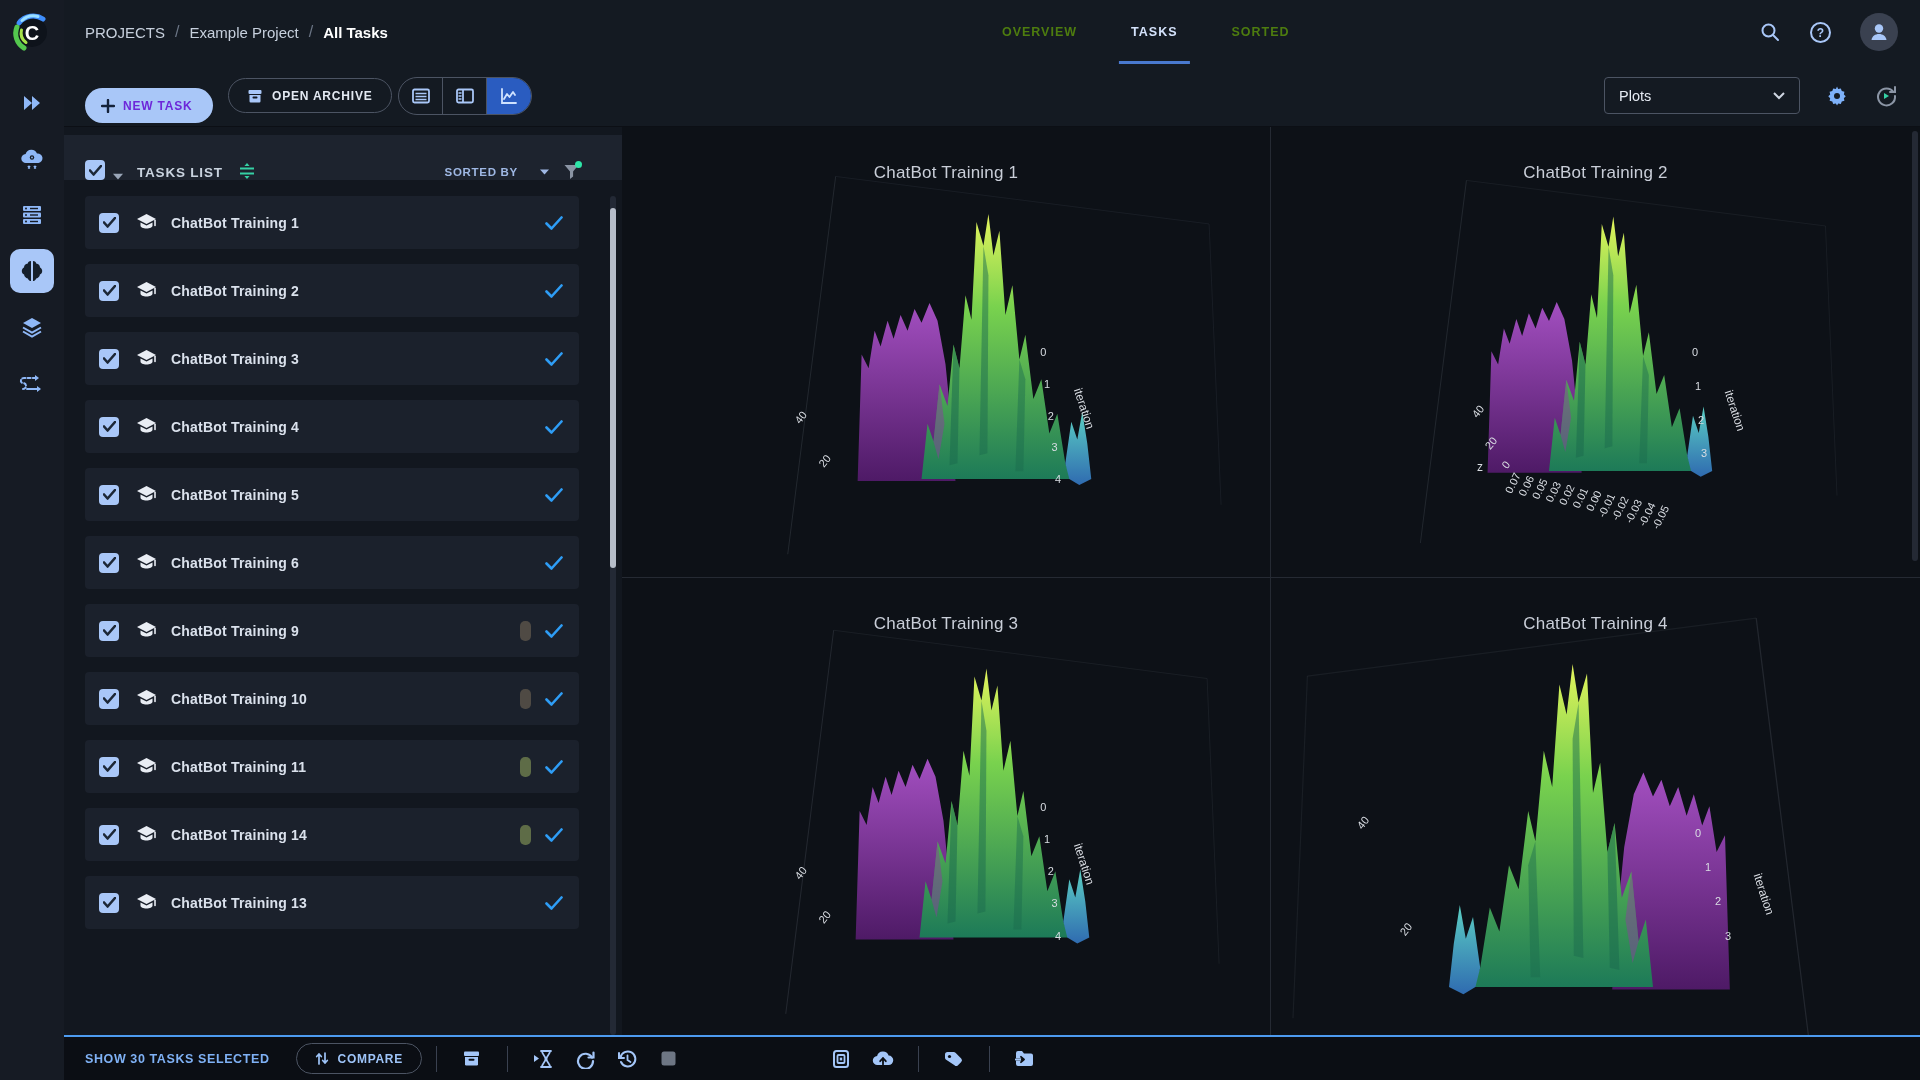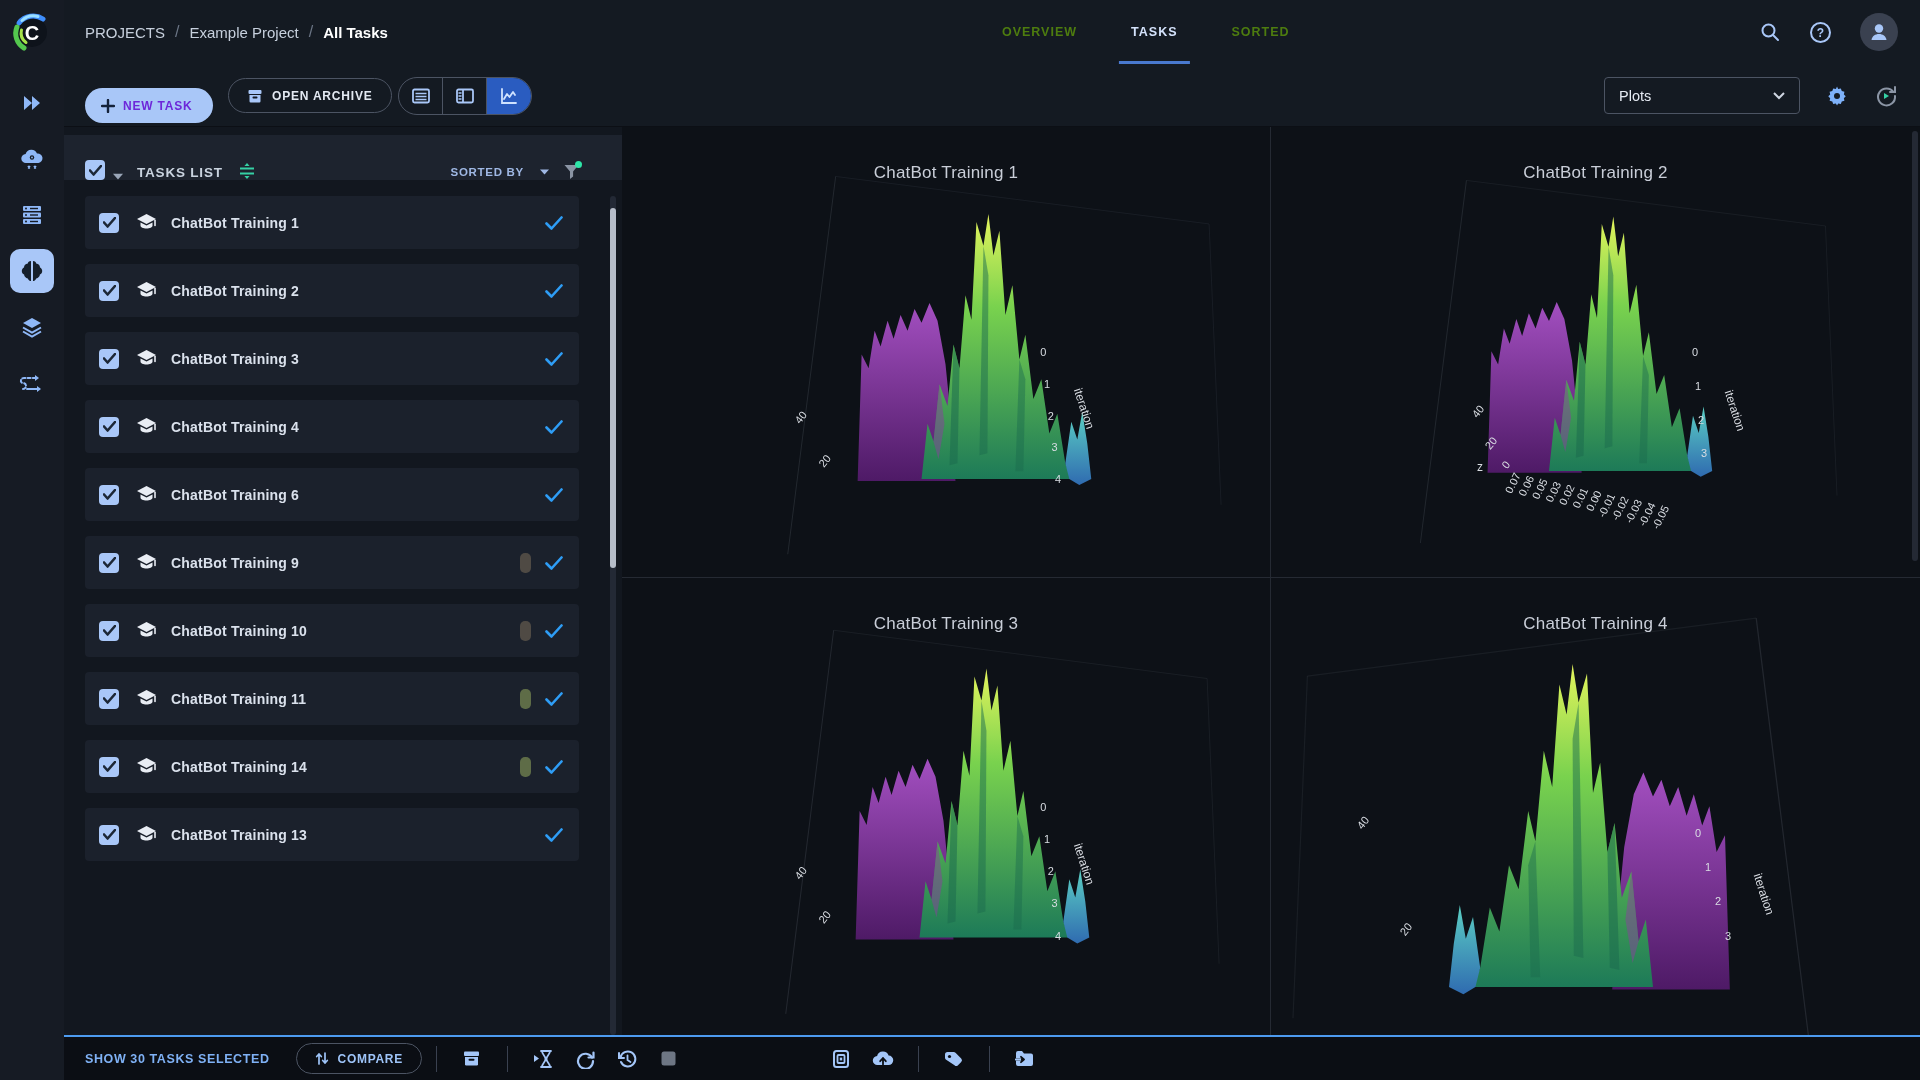--- a/index.html
+++ b/index.html
@@ -31,21 +31,21 @@
   .vt-seg { width:44px; display:flex; align-items:center; justify-content:center; color:#a9c7f8; border-right:1px solid #4c5463; cursor:pointer; }
   .vt-seg:last-child { border-right:none; }
   .vt-seg.active { background:#2a5cc0; }
   .tb-right { position:absolute; right:22px; top:13px; display:flex; align-items:center; gap:26px; }
   .select { width:196px; height:37px; border:1px solid #4c5463; border-radius:4px; display:flex; align-items:center; justify-content:space-between; padding:0 14px 0 14px; font-size:14.5px; color:#e6ebf3; cursor:pointer; }
   
   .tasks-panel { position:absolute; left:64px; top:127px; width:558px; bottom:45px; background:#12171f; overflow:hidden; z-index:10; }
   .list-header { position:absolute; left:0; right:0; top:8px; height:45px; background:#1d232e; display:flex; align-items:flex-end; padding:0 18px 0 21px; }
   .lh-title { font-size:13.5px; font-weight:bold; letter-spacing:.8px; color:#c9d3df; margin-left:14px; }
   .lh-right { margin-left:auto; display:flex; align-items:center; gap:14px; margin-right:24px; }
-  .sorted-by { font-size:11.5px; font-weight:bold; letter-spacing:.7px; color:#9fb8e4; display:flex; align-items:center; gap:16px; cursor:pointer; }
+  .sorted-by { font-size:11.5px; font-weight:bold; letter-spacing:.7px; color:#9fb8e4; display:flex; align-items:center; gap:22px; cursor:pointer; }
   .rows { position:absolute; left:21px; right:43px; top:69px; bottom:0; }
   .row { height:53px; margin-bottom:15px; background:#1b212c; border-radius:4px; display:flex; align-items:center; padding:0 16px 0 14px; cursor:pointer; }
   .cbx { width:20px; height:20px; border-radius:4px; background:#a9c7f8; display:flex; align-items:center; justify-content:center; flex:none; cursor:pointer; }
   .type-ic { margin-left:17px; flex:none; display:flex; }
   .row-name { margin-left:14px; font-size:14px; font-weight:600; letter-spacing:.2px; color:#dae1ec; white-space:nowrap; }
   .row-tags { margin-left:auto; display:flex; gap:3px; margin-right:14px; }
   .tag-pill { width:11px; height:20px; border-radius:5px; }
   .row .status { flex:none; }
   .list-scroll { position:absolute; right:6px; top:69px; bottom:0; width:6px; background:#232935; border-radius:3px; }
   .list-thumb { position:absolute; left:0; top:12px; width:6px; height:360px; background:#b6bdc9; border-radius:3px; }
@@ -367,20 +367,41 @@
           </span>
     <span class="row-name">ChatBot Training 4</span>
     <span class="row-tags"></span>
     <span class="status">
             <svg width="18" height="14" viewBox="0 0 18 14">
               <path d="M1.5 7.5l5 5L16.5 1.5" fill="none" stroke="#2e9df6" stroke-width="2.6" stroke-linecap="round" stroke-linejoin="round"></path>
             </svg>
           </span>
   </div>
 
+  <div class="row">
+    <span class="cbx">
+            <svg width="13" height="11" viewBox="0 0 13 11">
+              <path d="M1 5.5l3.6 4L12 1" fill="none" stroke="#1c2736" stroke-width="2.6" stroke-linecap="round" stroke-linejoin="round"></path>
+            </svg>
+          </span>
+    <span class="type-ic">
+            <svg width="21" height="19" viewBox="0 0 21 19">
+              <path d="M10.5 1L20 6l-9.5 5L1 6z" fill="#e9edf4"></path>
+              <path d="M4.5 9.5v3.2c0 1.5 2.7 2.8 6 2.8s6-1.3 6-2.8V9.5l-6 3z" fill="#e9edf4"></path>
+              <path d="M19 7.5v5" stroke="#e9edf4" stroke-width="1.6" stroke-linecap="round"></path>
+            </svg>
+          </span>
+    <span class="row-name">ChatBot Training 5</span>
+    <span class="row-tags"></span>
+    <span class="status">
+            <svg width="18" height="14" viewBox="0 0 18 14">
+              <path d="M1.5 7.5l5 5L16.5 1.5" fill="none" stroke="#2e9df6" stroke-width="2.6" stroke-linecap="round" stroke-linejoin="round"></path>
+            </svg>
+          </span>
+  </div>
 
   <div class="row">
     <span class="cbx">
             <svg width="13" height="11" viewBox="0 0 13 11">
               <path d="M1 5.5l3.6 4L12 1" fill="none" stroke="#1c2736" stroke-width="2.6" stroke-linecap="round" stroke-linejoin="round"></path>
             </svg>
           </span>
     <span class="type-ic">
             <svg width="21" height="19" viewBox="0 0 21 19">
               <path d="M10.5 1L20 6l-9.5 5L1 6z" fill="#e9edf4"></path>

